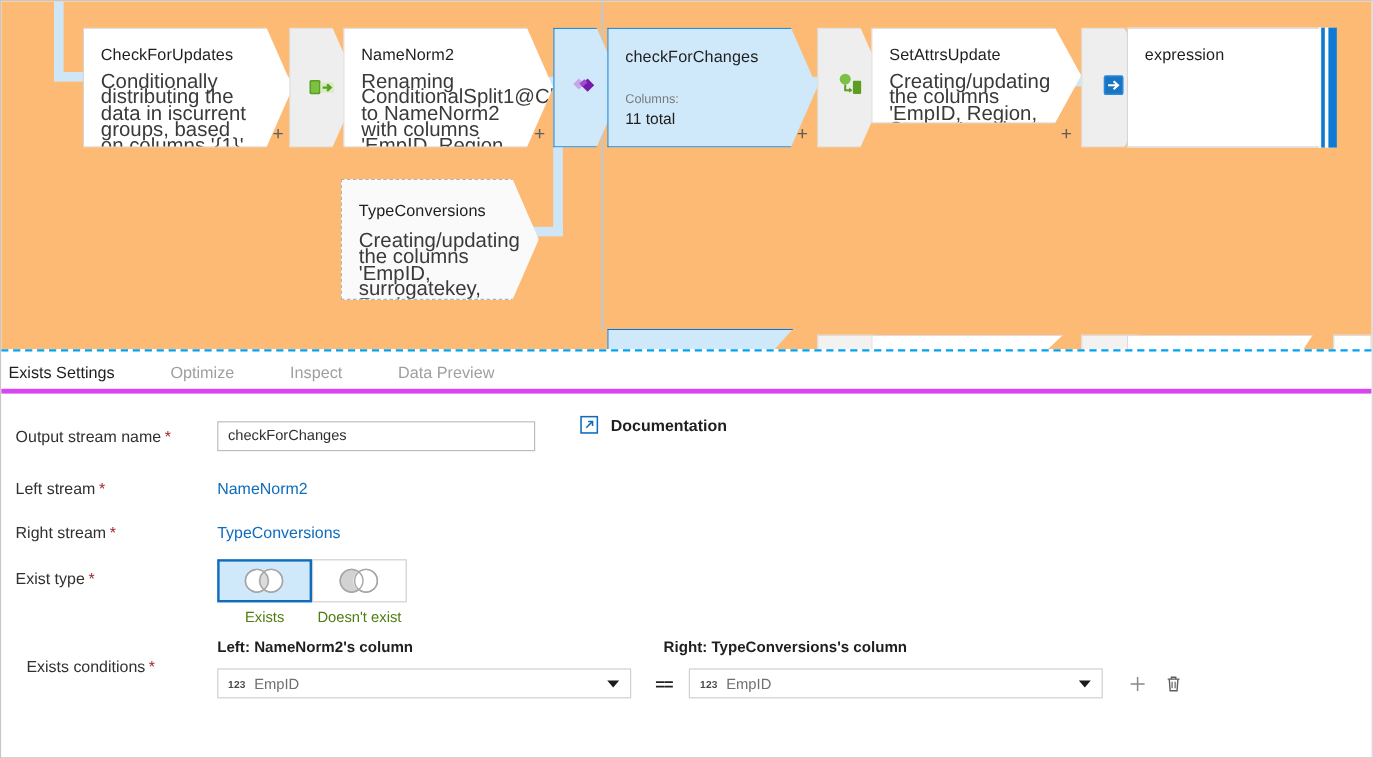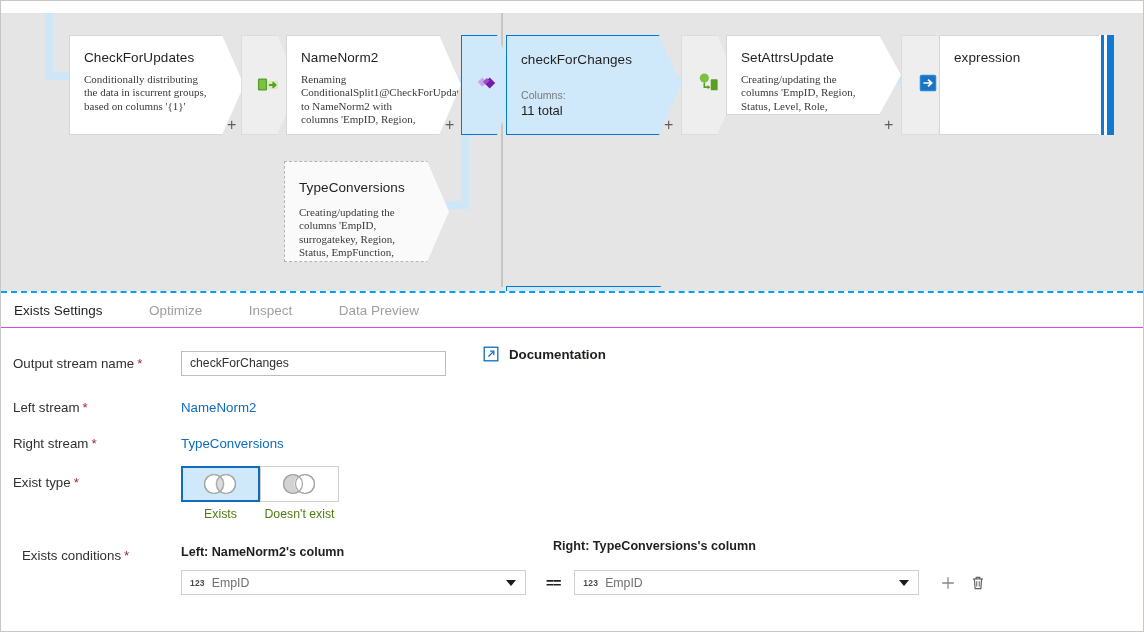--- a/index.html
+++ b/index.html
@@ -9,22 +9,22 @@
     font-family:"Liberation Sans", sans-serif;
     background:#ffffff;
     color:#323130;
     overflow:hidden;
     position:relative;
   }
   #app { position:relative; width:1144px; height:632px; border:1px solid #c8c6c4; overflow:hidden; background:#fff; }
 
   
   .canvas {
-    position:absolute; left:0; top:12px; width:1142px; height:290px;
-    background:#e5e5e5; overflow:hidden;
+    position:absolute; left:0; top:0; width:1142px; height:290px;
+    background:#fdba74; overflow:hidden;
   }
   .canvas-inner { position:absolute; left:0; top:0; width:1142px; height:290px; }
 
   
   .conn { position:absolute; background:#cfe6f7; }
 
   
   .stream-divider { position:absolute; background:#c8c6c4; width:2px; }
 
   
@@ -33,23 +33,22 @@
     background:#ffffff;
     border:1px solid #d6d6d6;
     border-right:none;
     overflow:hidden;
   }
   .node .node-title {
     font-size:13.5px; color:#201f1e; letter-spacing:.1px;
     padding:14px 14px 0 14px; white-space:nowrap;
   }
   .node .node-desc {
-    font-size:11px; line-height:13.4px; color:#3b3a39;
+    font-size:17px; line-height:13.4px; color:#3b3a39;
     padding:8px 34px 0 14px;
-    font-family:Liberation Serif, serif;
   }
   .node .node-sub-label { font-size:10.6px; color:#7a7a7a; padding:0 14px; }
   .node .node-sub-value { font-size:13px; color:#201f1e; padding:2px 14px 0 14px; }
 
   
   .chev {
     position:absolute;
     clip-path: polygon(0 0, calc(100% - 22px) 0, 100% 50%, calc(100% - 22px) 100%, 0 100%);
   }
 
@@ -86,22 +85,22 @@
   .splitter .grip {
     position:absolute; right:24px; top:3px; width:26px; height:3px; background:#000;
   }
 
   
   .panel {
     position:absolute; left:0; top:294px; width:1142px; height:336px;
     background:#ffffff;
   }
   .tabs {
-    position:relative; height:33px; border-bottom:1px solid #d946ef;
-    padding-left:13px;
+    position:relative; height:33px; border-bottom:4px solid #d946ef;
+    padding-left:6px;
   }
   .tab {
     display:inline-block; font-size:13.5px; color:#a19f9d;
     padding:8px 0 0 0; margin-right:42px; cursor:pointer; white-space:nowrap;
   }
   .tab.active { color:#201f1e; }
 
   .form { position:relative; padding:14px 0 0 0; }
   .row { position:relative; display:flex; align-items:center; min-height:34px; }
   .lbl {
@@ -335,21 +334,21 @@
       </div>
 
 
       <div class="row" style="margin-top:11px; align-items:flex-start;">
         <div class="lbl" style="padding-top:16px;padding-left:21px;">
           <span>Exists conditions</span><span class="req">*</span>
         </div>
 
         <div style="position:relative;">
           <div style="display:flex; align-items:center;">
-            <div class="cond-head" style="width:372px;margin-top:13px;">Left: NameNorm2's column</div>
+            <div class="cond-head" style="width:372px;">Left: NameNorm2's column</div>
             <div class="cond-head">Right: TypeConversions's column</div>
           </div>
 
           <div style="display:flex; align-items:center; margin-top:11px;">
             <div class="select-box">
               <span class="sel-type">123</span>
               <span class="sel-val">EmpID</span>
               <span class="caret"></span>
             </div>
 

